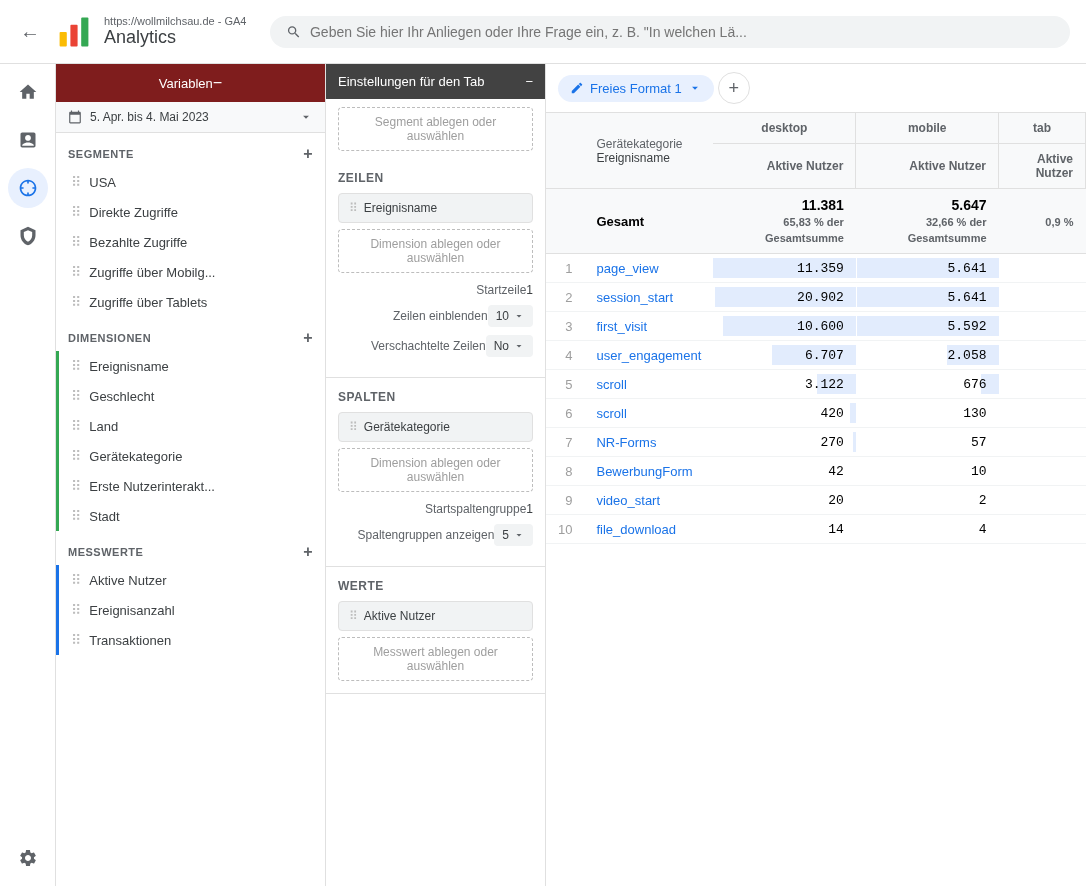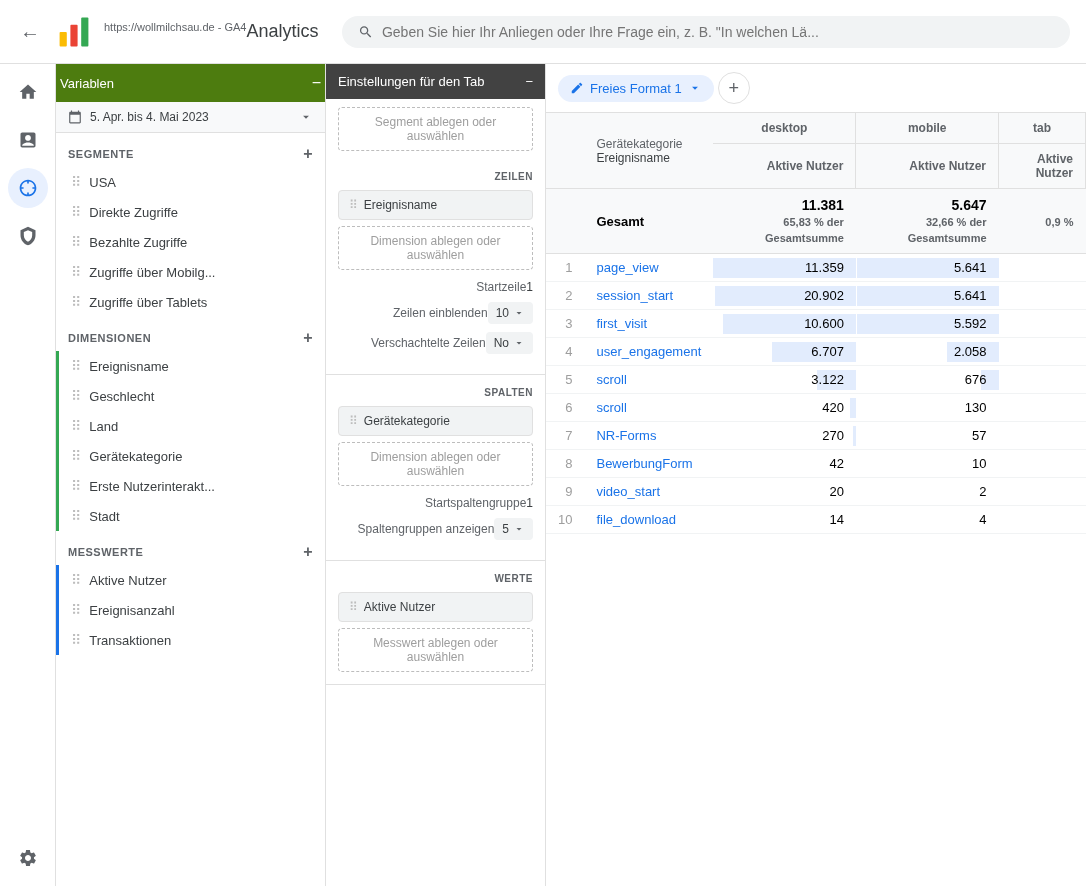--- a/index.html
+++ b/index.html
@@ -20,21 +20,21 @@
       cursor: pointer;
       font-size: 20px;
       padding: 4px;
     }
     .logo-icon {
       width: 36px;
       height: 36px;
     }
     .app-title-block {
       display: flex;
-      flex-direction: row;
+      flex-direction: column;
       justify-content: center;
     }
     .app-subtitle {
       font-size: 11px;
       color: #5f6368;
     }
     .app-title {
       font-size: 18px;
       color: #3c4043;
       font-weight: 500;
@@ -97,28 +97,28 @@
     
     .variables-panel {
       width: 270px;
       background: #fff;
       border-right: 1px solid #e0e0e0;
       overflow-y: auto;
       display: flex;
       flex-direction: column;
     }
     .panel-header {
-      background: #4d7c0f;
+      background: #7f1d1d;
       color: #fff;
-      padding: 10px 4px;
+      padding: 10px 12px;
       font-size: 13px;
       font-weight: 500;
       display: flex;
       align-items: center;
-      justify-content: space-between;
+      justify-content: center;
     }
     .panel-header .minus {
       cursor: pointer;
       font-size: 16px;
     }
     .date-selector {
       display: flex;
       align-items: flex-start;
       padding: 8px 12px;
       background: #f8f9fa;
@@ -187,26 +187,25 @@
       display: flex;
       align-items: center;
       justify-content: space-between;
     }
 
     .section-block {
       padding: 12px;
       border-bottom: 1px solid #e0e0e0;
     }
     .section-label {
-      font-size: 10px;
+      font-size: 12px;
       font-weight: 600;
       color: #5f6368;
       letter-spacing: 0.5px;
       margin-bottom: 8px;
-      text-align: right;
     }
     .drop-item {
       background: #f1f3f4;
       border: 1px solid #e0e0e0;
       border-radius: 4px;
       padding: 7px 10px;
       font-size: 12px;
       color: #3c4043;
       margin-bottom: 6px;
       display: flex;
@@ -365,20 +364,21 @@
       top: 50%;
       right: 0;
       transform: translateY(-50%);
       height: 20px;
       background: #c6dafc;
       opacity: 0.5;
     }
     .val-text {
       position: relative;
       z-index: 1;
+      font-family: Liberation Mono, monospace;
     }
   </style>
 </head>
 <body>
 
 <div class="top-bar">
   <span class="back-btn">←</span>
 
   <svg class="logo-icon" viewBox="0 0 40 40">
     <rect x="4" y="20" width="8" height="16" rx="1" fill="#FBBC04"></rect>

